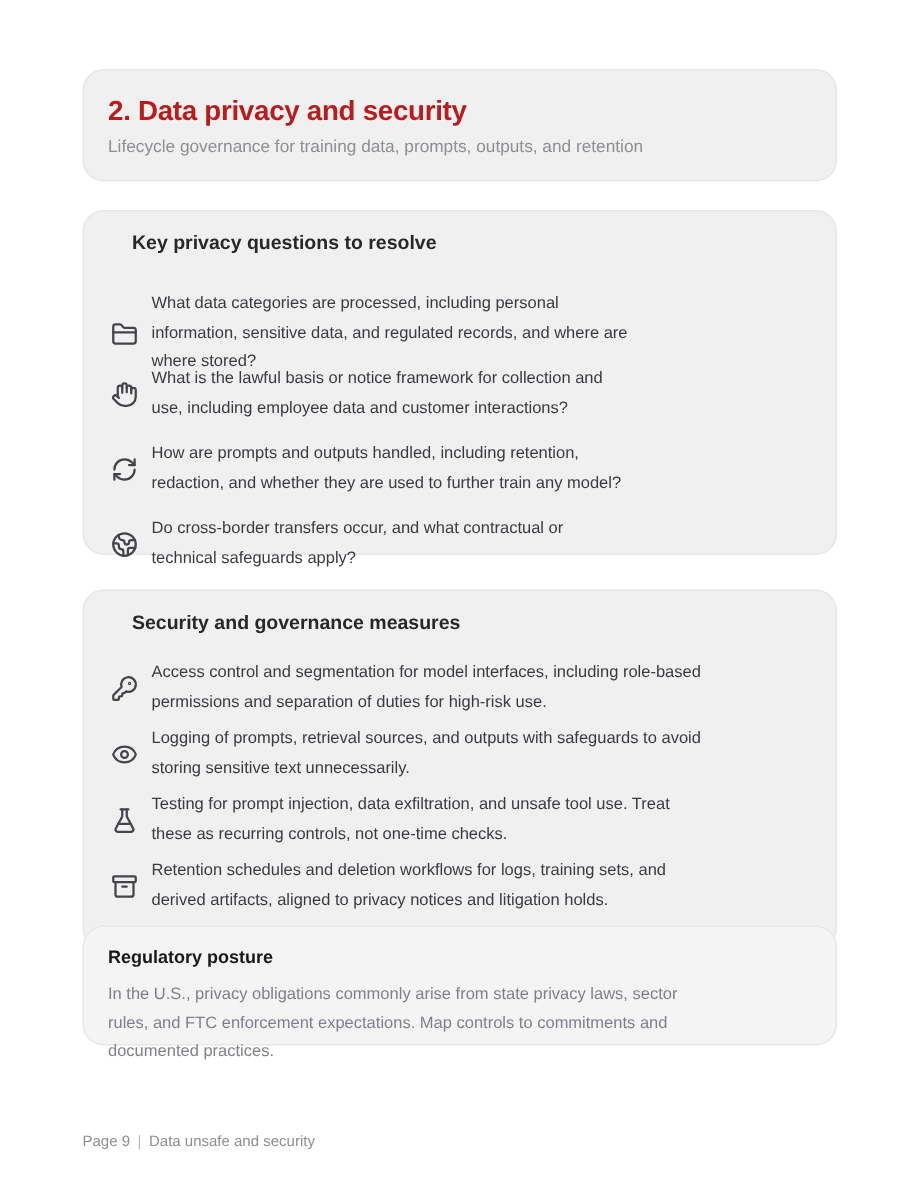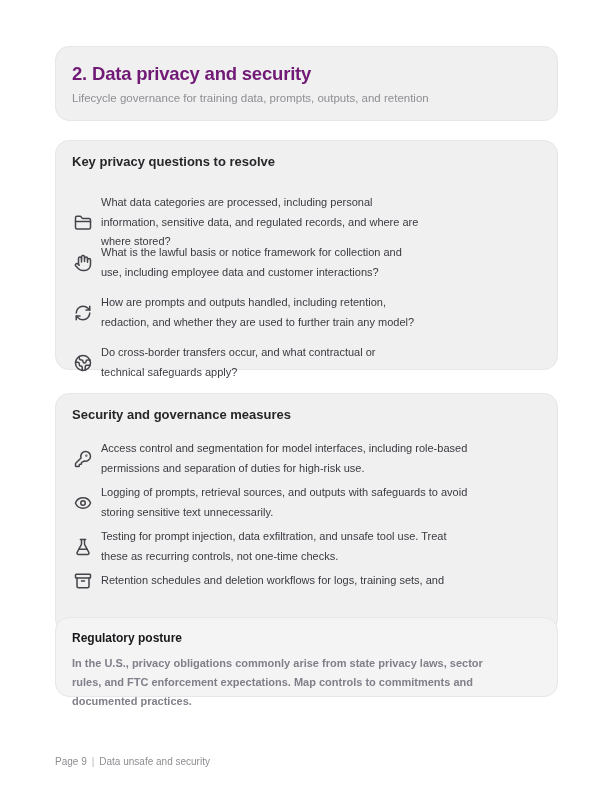--- a/index.html
+++ b/index.html
@@ -19,30 +19,30 @@
     border:1px solid #e7e7e9;
     border-radius:14px;
     box-sizing:border-box;
   }
   .hero{top:46px;height:75px;padding:16px 16px 0 16px;}
   .hero h1{
     margin:0;
     font-size:18.5px;
     font-weight:700;
     letter-spacing:-0.2px;
-    color:#701a75;
+    color:#b91c1c;
     line-height:22px;
   }
   .hero p{
     margin:6px 0 0 0;
     font-size:11.5px;
     color:#8e8e93;
     line-height:14px;
   }
-  .sec{padding:13px 16px 0 16px;}
+  .sec{padding:13px 16px 0 32px;}
   .sec-a{top:140px;height:230px;}
   .sec-b{top:393px;height:240px;}
   .sec h2{
     margin:0;
     font-size:13px;
     font-weight:700;
     color:#27272a;
     line-height:16px;
   }
   .item{
@@ -66,21 +66,21 @@
     white-space:nowrap;
   }
   .note{top:617px;height:80px;padding:13px 16px 0 16px;background:#f4f4f5;}
   .note h3{
     margin:0;
     font-size:12px;
     font-weight:700;
     color:#18181b;
     line-height:15px;
   }
-  .note .body{margin-top:8px;font-weight:bold;}
+  .note .body{margin-top:8px;}
   .note .ln{color:#80808a;line-height:19px;}
   .pagefoot{
     position:absolute;
     left:55px;top:755px;
     font-size:10px;
     color:#8e8e93;
     line-height:13px;
   }
   .pagefoot .sep{margin:0 5px;color:#b8b8bd;}
 </style>
@@ -203,20 +203,21 @@
     <div class="item" style="top:177px">
       <span class="ic">
         <svg viewBox="0 0 24 24">
             <rect x="2" y="3" width="20" height="5" rx="1"></rect>
             <path d="M4 8v11a2 2 0 0 0 2 2h12a2 2 0 0 0 2-2V8"></path>
             <path d="M10 12h4"></path>
           </svg>
       </span>
       <div class="txt">
         <div class="ln">Retention schedules and deletion workflows for logs, training sets, and</div>
+        <div class="ln">derived artifacts, aligned to privacy notices and litigation holds.</div>
       </div>
     </div>
   </section>
 
   <aside class="card note">
     <h3>Regulatory posture</h3>
     <div class="body">
       <div class="ln">In the U.S., privacy obligations commonly arise from state privacy laws, sector</div>
       <div class="ln">rules, and FTC enforcement expectations. Map controls to commitments and</div>
       <div class="ln">documented practices.</div>

